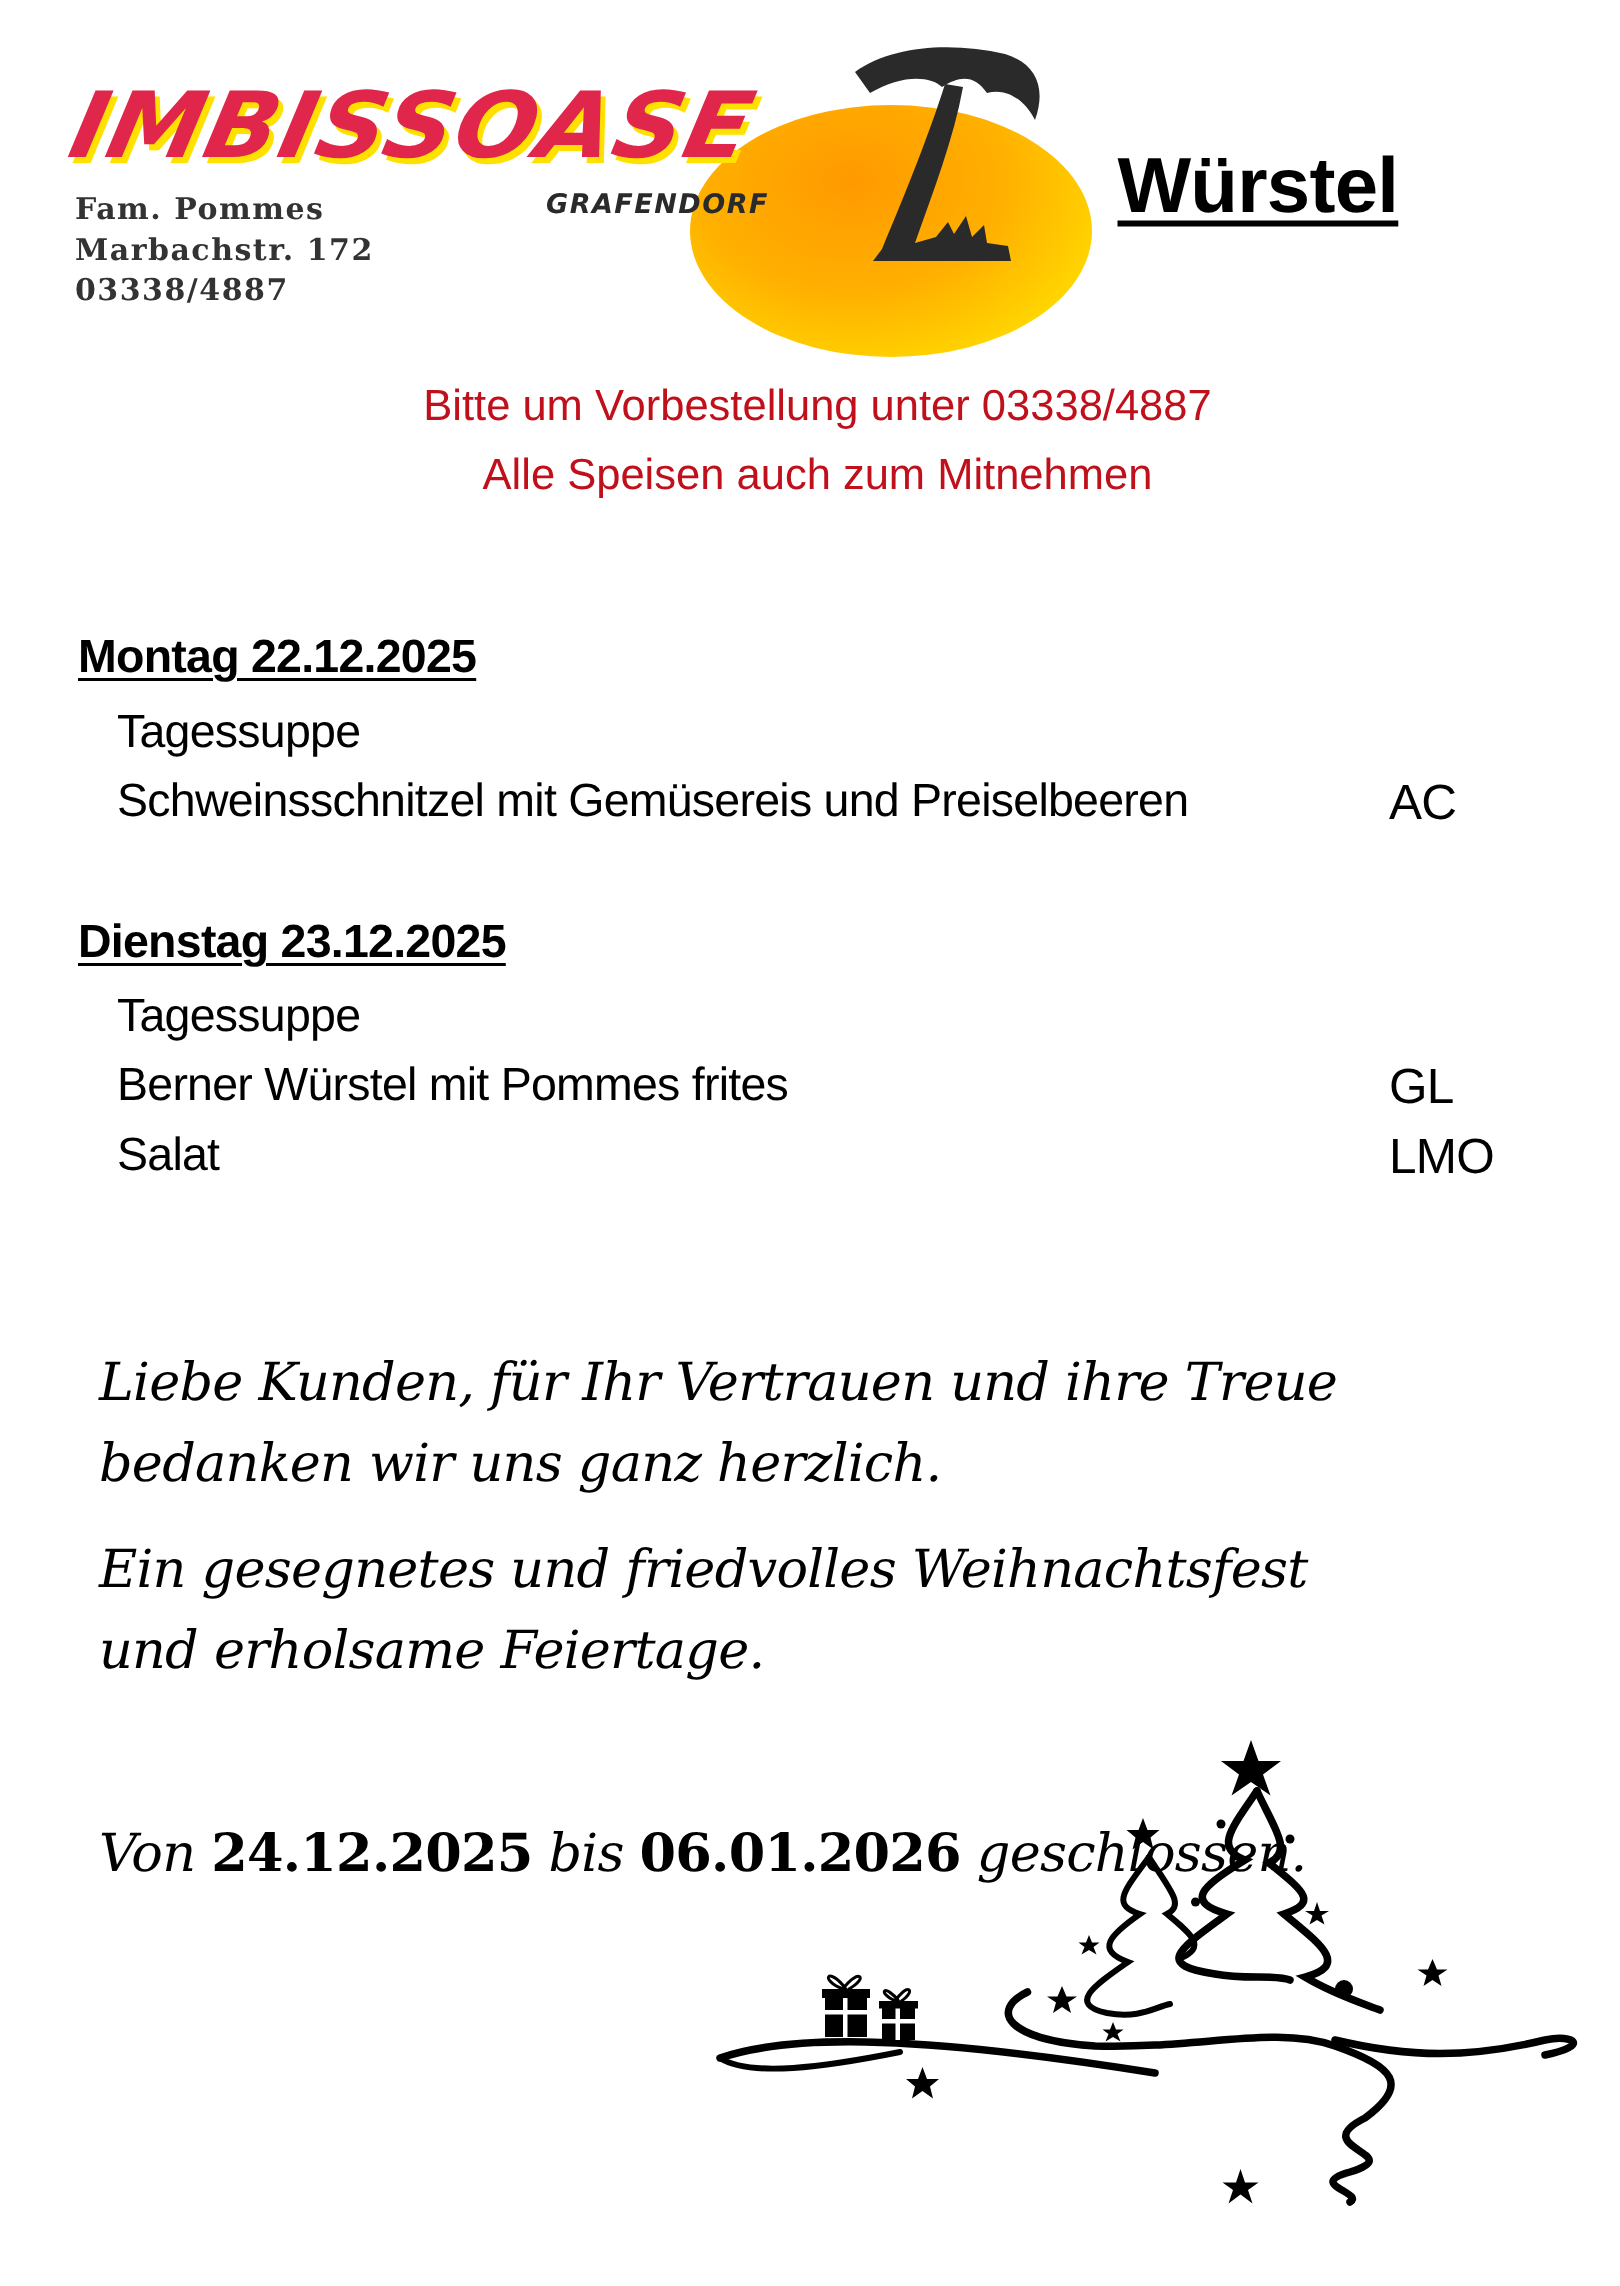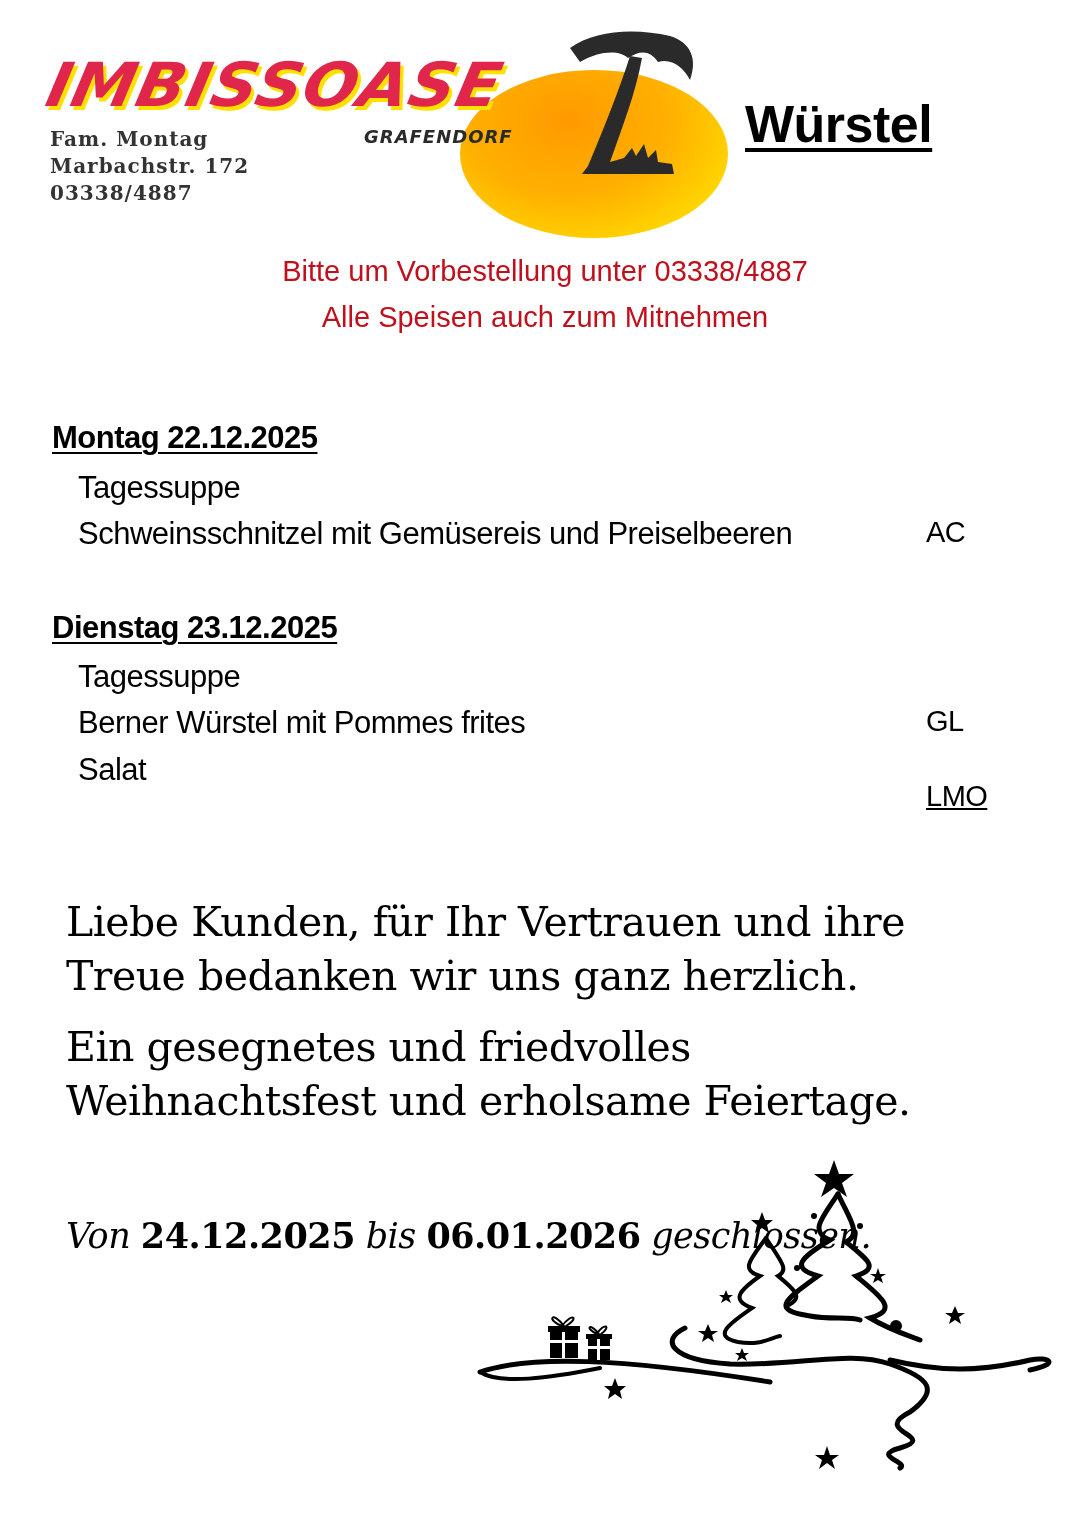--- a/index.html
+++ b/index.html
@@ -21,64 +21,64 @@
 
     .title { left: 745px; top: 94px; font-family: "Liberation Sans", sans-serif; font-weight: bold; font-size: 52px;
       text-decoration: underline; text-underline-offset: 6px; text-decoration-thickness: 4px; letter-spacing: -0.5px; }
 
     .notice { left: 0; width: 1090px; text-align: center; font-family: "Liberation Sans", sans-serif; font-size: 29px;
       color: #c0101c; }
 
     .day-head { left: 52px; font-family: "Liberation Sans", sans-serif; font-weight: bold; font-size: 31px;
       text-decoration: underline; text-underline-offset: 4px; text-decoration-thickness: 2px; letter-spacing: -0.5px; }
     .item { left: 78px; font-family: "Liberation Sans", sans-serif; font-size: 31px; letter-spacing: -0.5px; white-space: nowrap; }
-    .allergen { left: 926px; font-family: "Liberation Sans", sans-serif; font-size: 29px; letter-spacing: -0.5px; }
+    .allergen { left: 926px; font-family: "Liberation Sans", sans-serif; font-size: 33px; letter-spacing: -0.5px; }
 
-    .greet { left: 66px; width: 960px; font-family: "DejaVu Serif", serif; font-size: 41px;
+    .greet { left: 66px; width: 960px; font-family: "DejaVu Serif", serif; font-style: italic; font-size: 35px;
       line-height: 54px; letter-spacing: -0.5px; transform-origin: left top; }
     .closed { left: 66px; top: 1215px; font-family: "DejaVu Serif", serif; font-style: italic; font-size: 35px;
       white-space: nowrap; letter-spacing: -0.5px; }
     .closed b { font-style: normal; font-weight: bold; }
 
     .deco { left: 470px; top: 1150px; width: 600px; height: 340px; }
   </style>
 </head>
 <body>
 
 <div class="abs logo">
   <div class="abs sun"></div>
   <svg class="abs palm" viewBox="0 0 160 160">
     <path d="M30 20 C55 2, 95 0, 130 8 C150 14, 158 30, 150 52 C144 40, 132 30, 118 34 C110 22, 100 22, 88 30 C80 22, 60 22, 40 34 Z" fill="#2a2a2a"></path>
     <path d="M90 28 C80 60, 64 100, 48 138 L42 146 L134 146 L132 136 L118 134 L116 122 L108 130 L104 116 L96 128 L92 120 L84 130 L70 134 C82 100, 96 64, 102 30 Z" fill="#2a2a2a"></path>
   </svg>
   <div class="abs brand">IMBISSOASE</div>
   <div class="abs brand-sub">GRAFENDORF</div>
   <div class="abs addr">
-    <div>Fam. Montag</div>
+    <div>Fam. Pommes</div>
     <div>Marbachstr. 172</div>
     <div>03338/4887</div>
   </div>
 </div>
 
 <div class="abs title">Würstel</div>
 
 <div class="abs notice" style="top:255px;">Bitte um Vorbestellung unter 03338/4887</div>
 <div class="abs notice" style="top:301px;">Alle Speisen auch zum Mitnehmen</div>
 
 <div class="abs day-head" style="top:420px;">Montag 22.12.2025</div>
 <div class="abs item" style="top:470px;">Tagessuppe</div>
 <div class="abs item" style="top:516px;">Schweinsschnitzel mit Gemüsereis und Preiselbeeren</div>
 <div class="abs allergen" style="top:516px;">AC</div>
 
 <div class="abs day-head" style="top:610px;text-align:right;">Dienstag 23.12.2025</div>
 <div class="abs item" style="top:659px;">Tagessuppe</div>
 <div class="abs item" style="top:705px;">Berner Würstel mit Pommes frites</div>
 <div class="abs allergen" style="top:705px;">GL</div>
 <div class="abs item" style="top:752px;">Salat</div>
-<div class="abs allergen" style="top:780px;text-decoration:underline;">LMO</div>
+<div class="abs allergen" style="top:752px;">LMO</div>
 
 <div class="abs greet" style="top:895px;">Liebe Kunden, für Ihr Vertrauen und ihre Treue bedanken wir uns ganz herzlich.</div>
 <div class="abs greet" style="top:1020px; width:860px;">Ein gesegnetes und friedvolles Weihnachtsfest und erholsame Feiertage.</div>
 
 <div class="abs closed">
   <span>Von</span>
   <b>24.12.2025</b>
   <span>bis</span>
   <b>06.01.2026</b>
   <span>geschlossen.</span>

